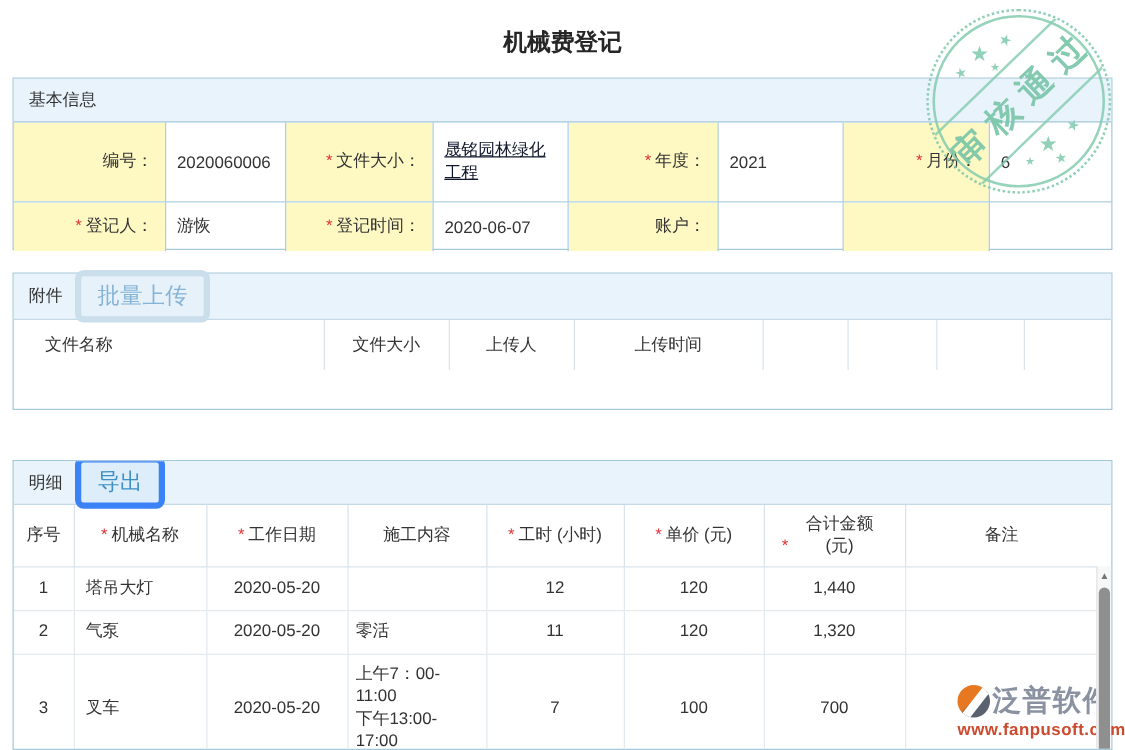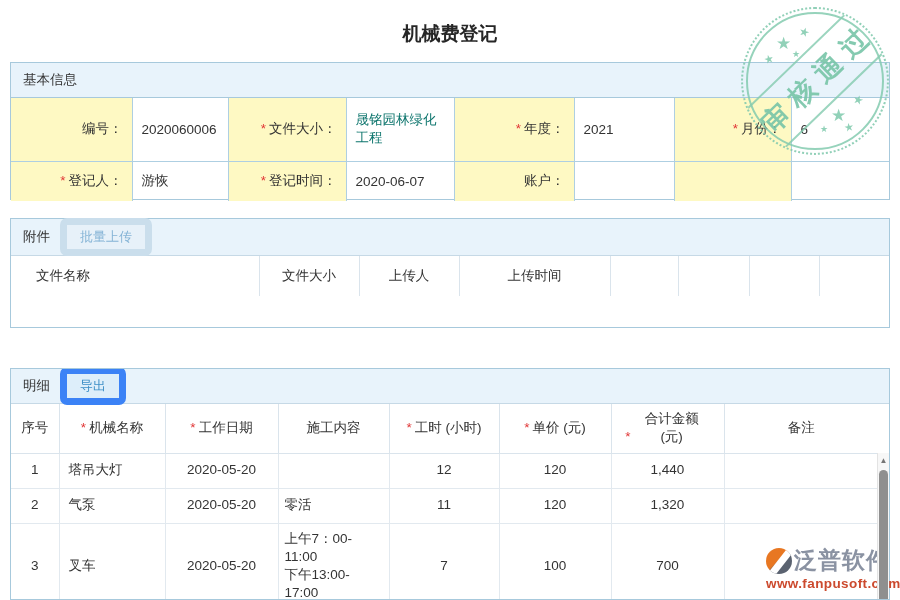--- a/index.html
+++ b/index.html
@@ -23,37 +23,37 @@
   #detail-section { top:368px; height:232px; overflow:hidden; }
   .sec-header {
     background:#e8f3fb; display:flex; align-items:center;
     padding:13px 12px; gap:10px; font-size:13.5px; color:#333;
   }
   #basic-section .sec-header  { height:35px; border-bottom:1px solid #a7c9dc; }
   #attach-section .sec-header { height:37px; border-bottom:1px solid #c6d9e6; }
   #detail-section .sec-header { height:35px; border-bottom:1px solid #c6d9e6; }
   .mini-btn {
     display:inline-block; padding:4px 13px; border-radius:7px;
-    background:#ddeefa; border:7px solid #3b82f6; color:#3e8fc6;
-    font-size:13px; cursor:pointer; line-height:1.3;
+    background:#ddeefa; border:5px solid #3b82f6; color:#3e8fc6;
+    font-size:18px; cursor:pointer; line-height:1.3;
   }
   .mini-btn.dim { background:#e7f1f9; border-color:#cadeec; color:#85b4d6; }
 
   table { border-collapse:collapse; border:hidden; table-layout:fixed; }
   
   .basic-table { width:878px; }
   .basic-table td {
     border:1px solid #aecfe2; padding:4px 9px; font-size:13.5px;
     overflow:hidden; vertical-align:middle;
   }
   .basic-table td.lbl { background:#fef9c3; text-align:right; color:#333; }
   .basic-table tr.r1 { height:63px; }
   .basic-table tr.r2 { height:40px; }
   .req { color:#e13535; margin-right:3px; }
-  a.link { color:#0f766e; cursor:pointer;text-align:center; }
+  a.link { color:#0f172a; text-decoration:underline; cursor:pointer;text-align:center; }
 
   
   .attach-table { width:878px; }
   .attach-table th {
     border:1px solid #dae4ec; height:40px; font-weight:normal;
     font-size:13.5px; color:#333; text-align:center; padding:4px 6px;
   }
   .attach-table th.first { text-align:left; padding-left:25px; }
 
   

